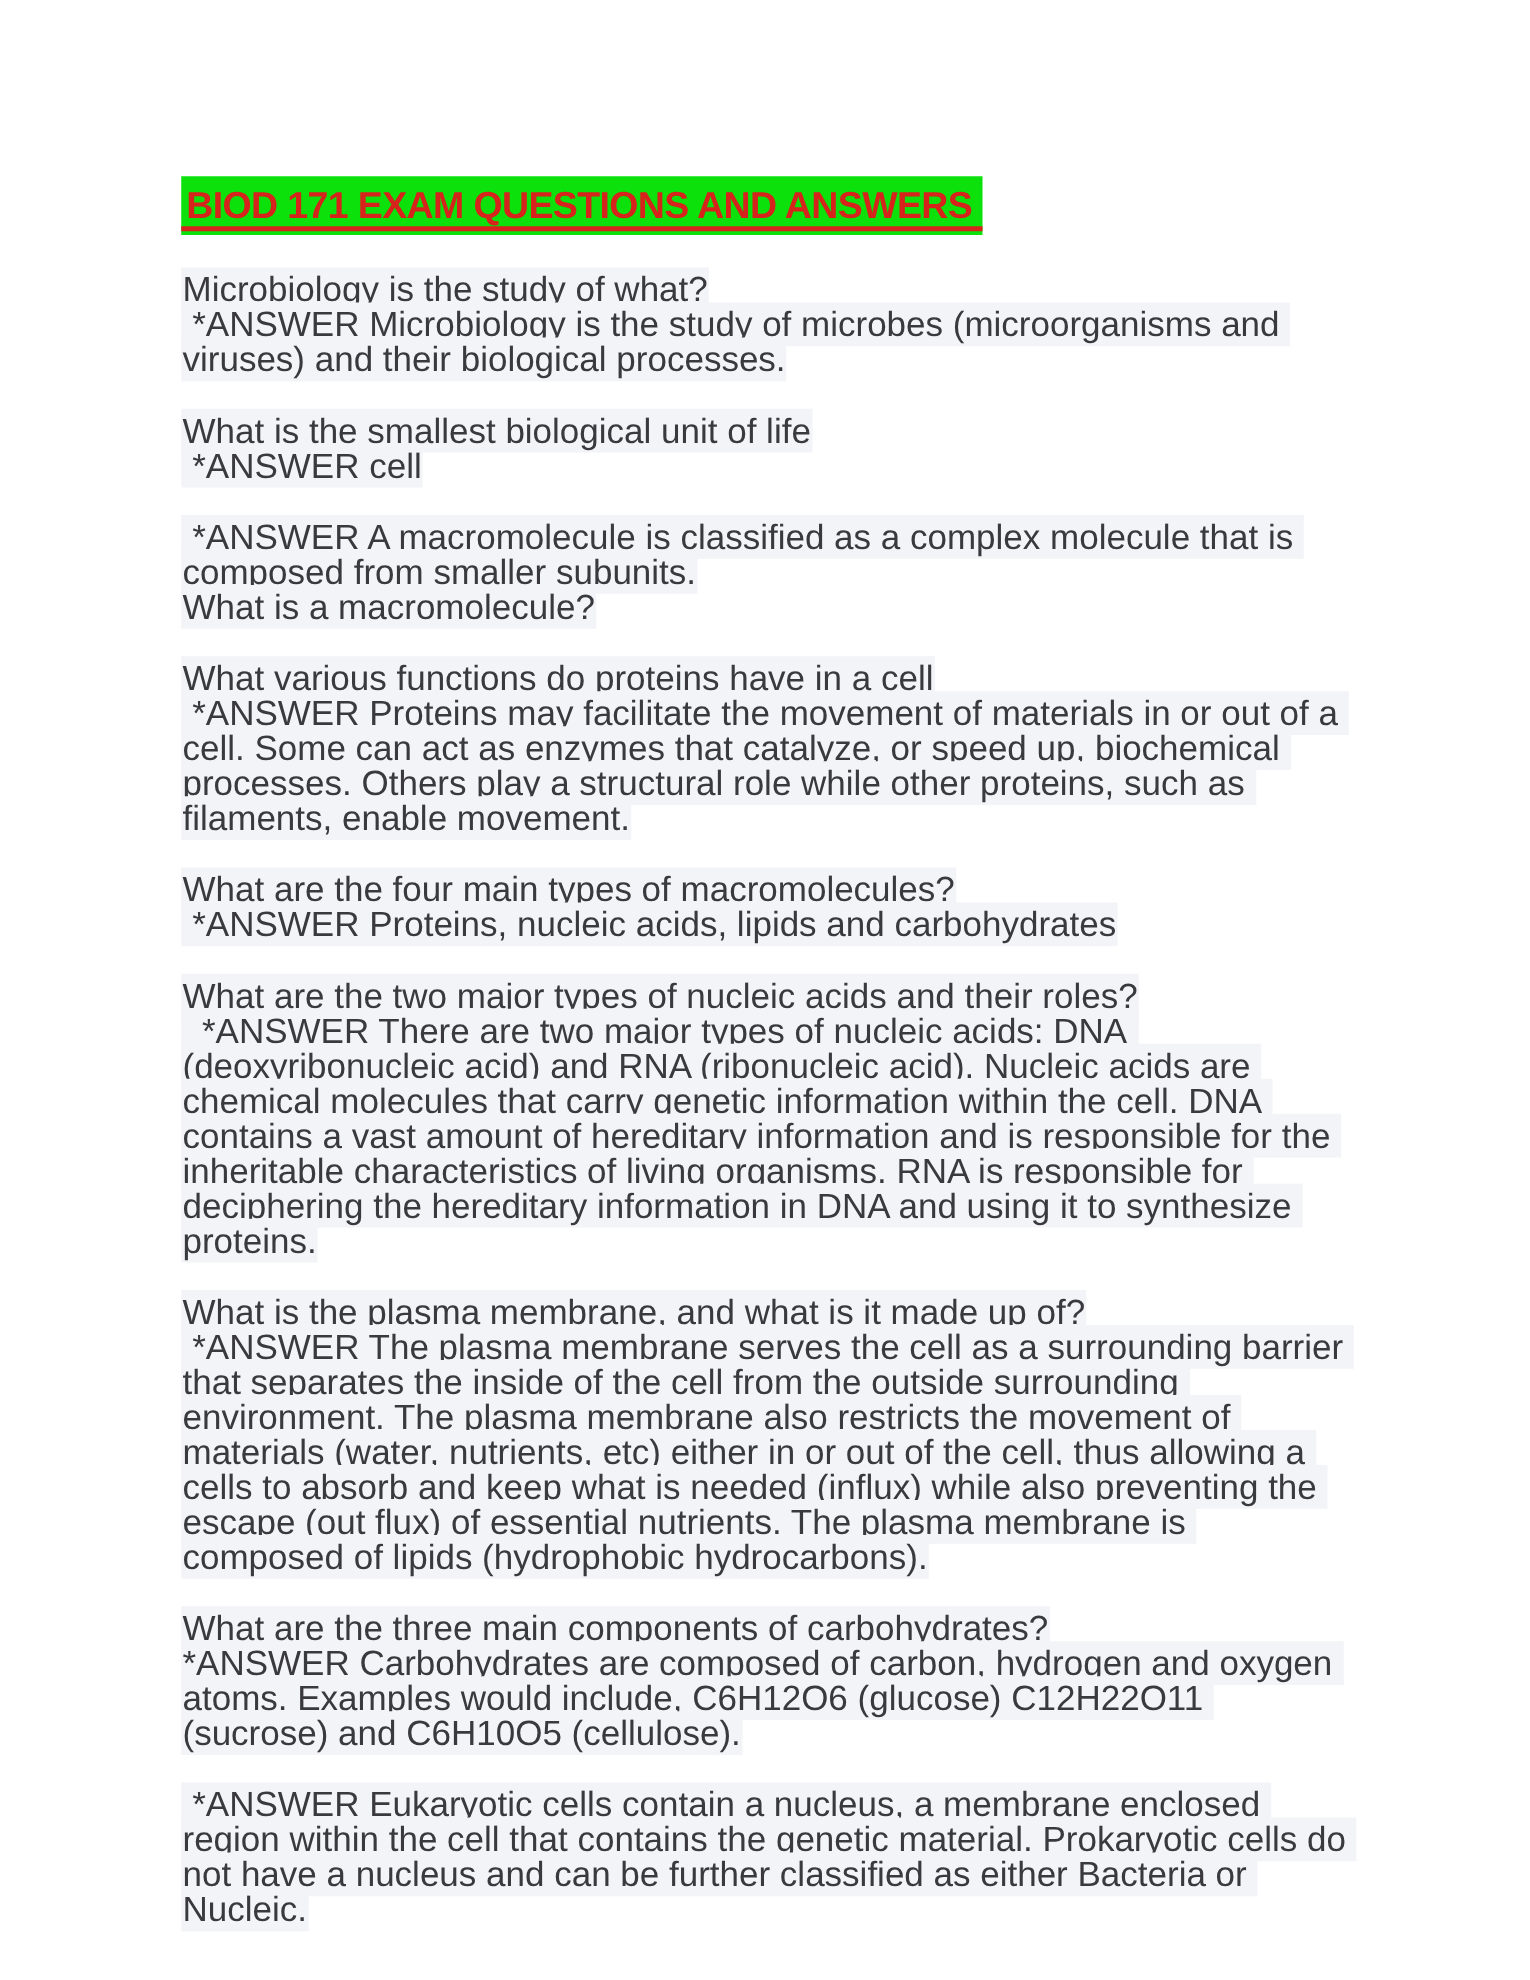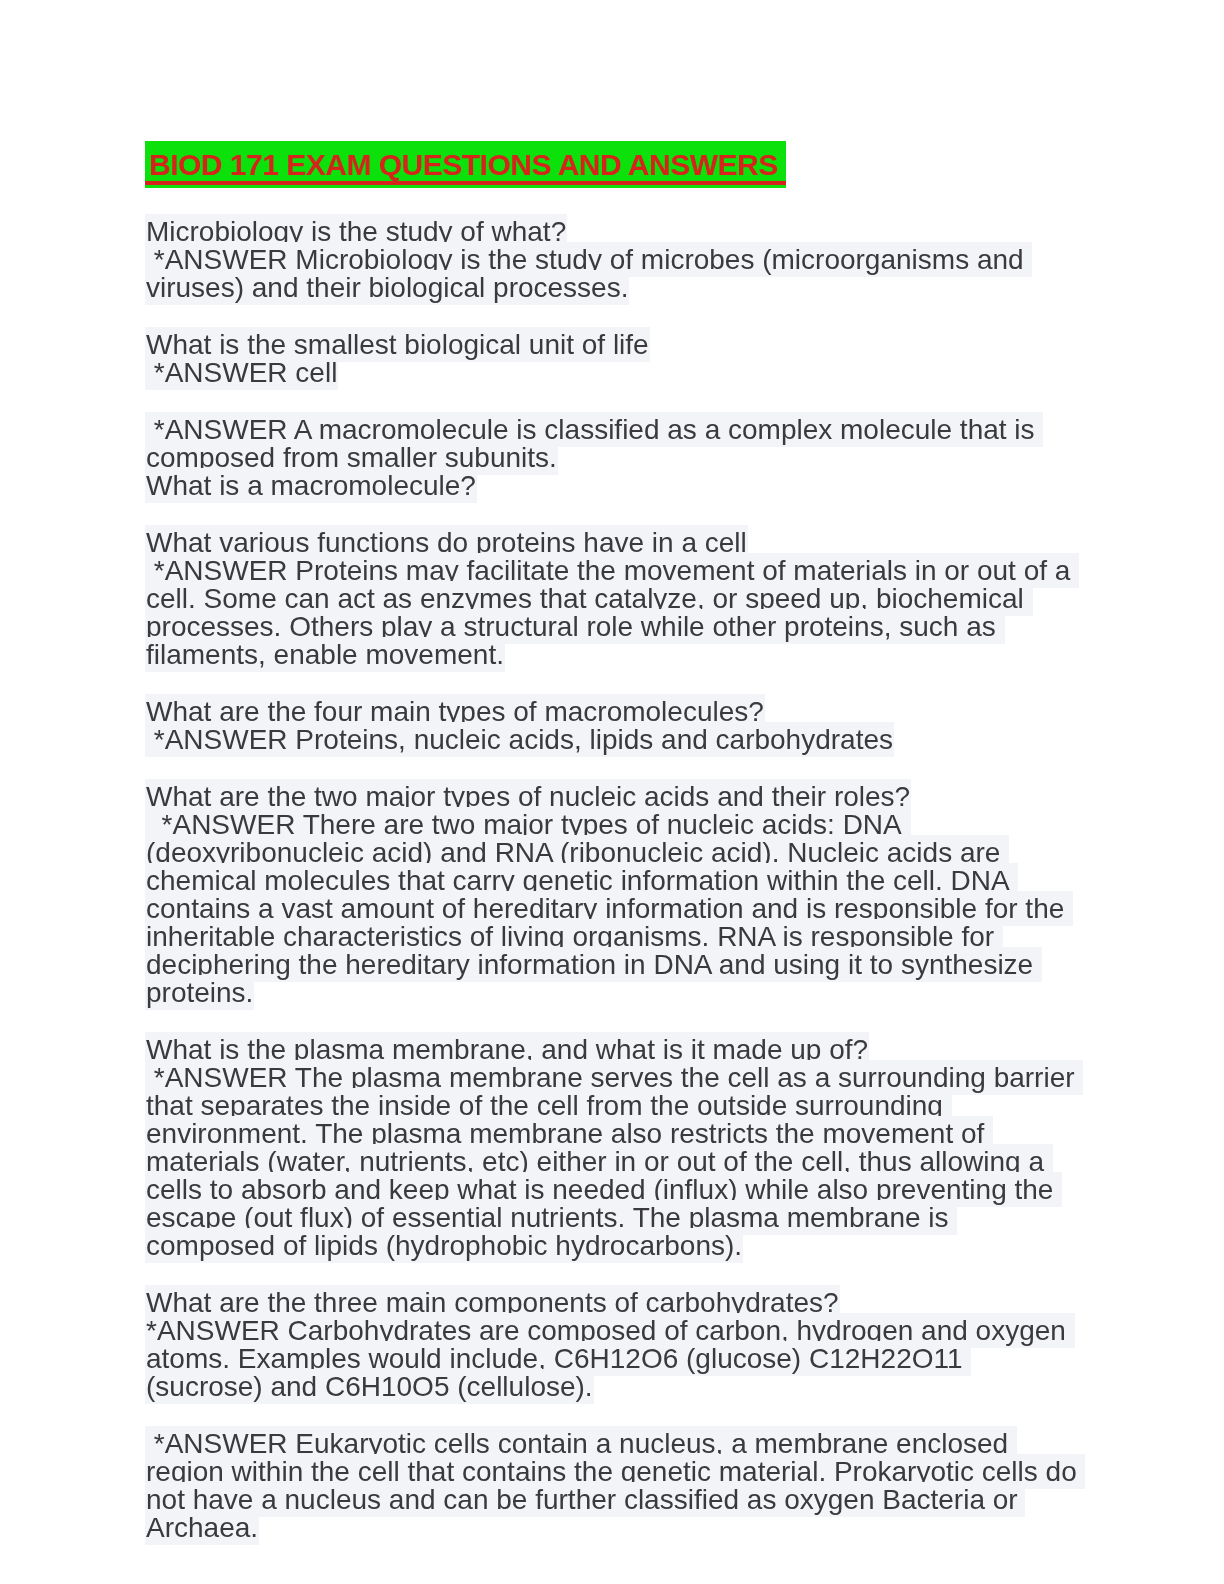--- a/index.html
+++ b/index.html
@@ -103,16 +103,16 @@
     <p><span class="hl">What is the plasma membrane, and what is it made up of?</span></p>
     <p><span class="hl"> *ANSWER The plasma membrane serves the cell as a surrounding barrier that separates the inside of the cell from the outside surrounding environment. The plasma membrane also restricts the movement of materials (water, nutrients, etc) either in or out of the cell, thus allowing a cells to absorb and keep what is needed (influx) while also preventing the escape (out flux) of essential nutrients. The plasma membrane is composed of lipids (hydrophobic hydrocarbons).</span></p>
   </div>
 
   <div class="qa-block">
     <p><span class="hl">What are the three main components of carbohydrates?</span></p>
     <p><span class="hl">*ANSWER Carbohydrates are composed of carbon, hydrogen and oxygen atoms. Examples would include, C6H12O6 (glucose) C12H22O11 (sucrose) and C6H10O5 (cellulose).</span></p>
   </div>
 
   <div class="qa-block">
-    <p><span class="hl"> *ANSWER Eukaryotic cells contain a nucleus, a membrane enclosed region within the cell that contains the genetic material. Prokaryotic cells do not have a nucleus and can be further classified as oxygen Bacteria or Archaea.</span></p>
+    <p><span class="hl"> *ANSWER Eukaryotic cells contain a nucleus, a membrane enclosed region within the cell that contains the genetic material. Prokaryotic cells do not have a nucleus and can be further classified as either Bacteria or Nucleic.</span></p>
   </div>
 
 </div>
 
 </body></html>

